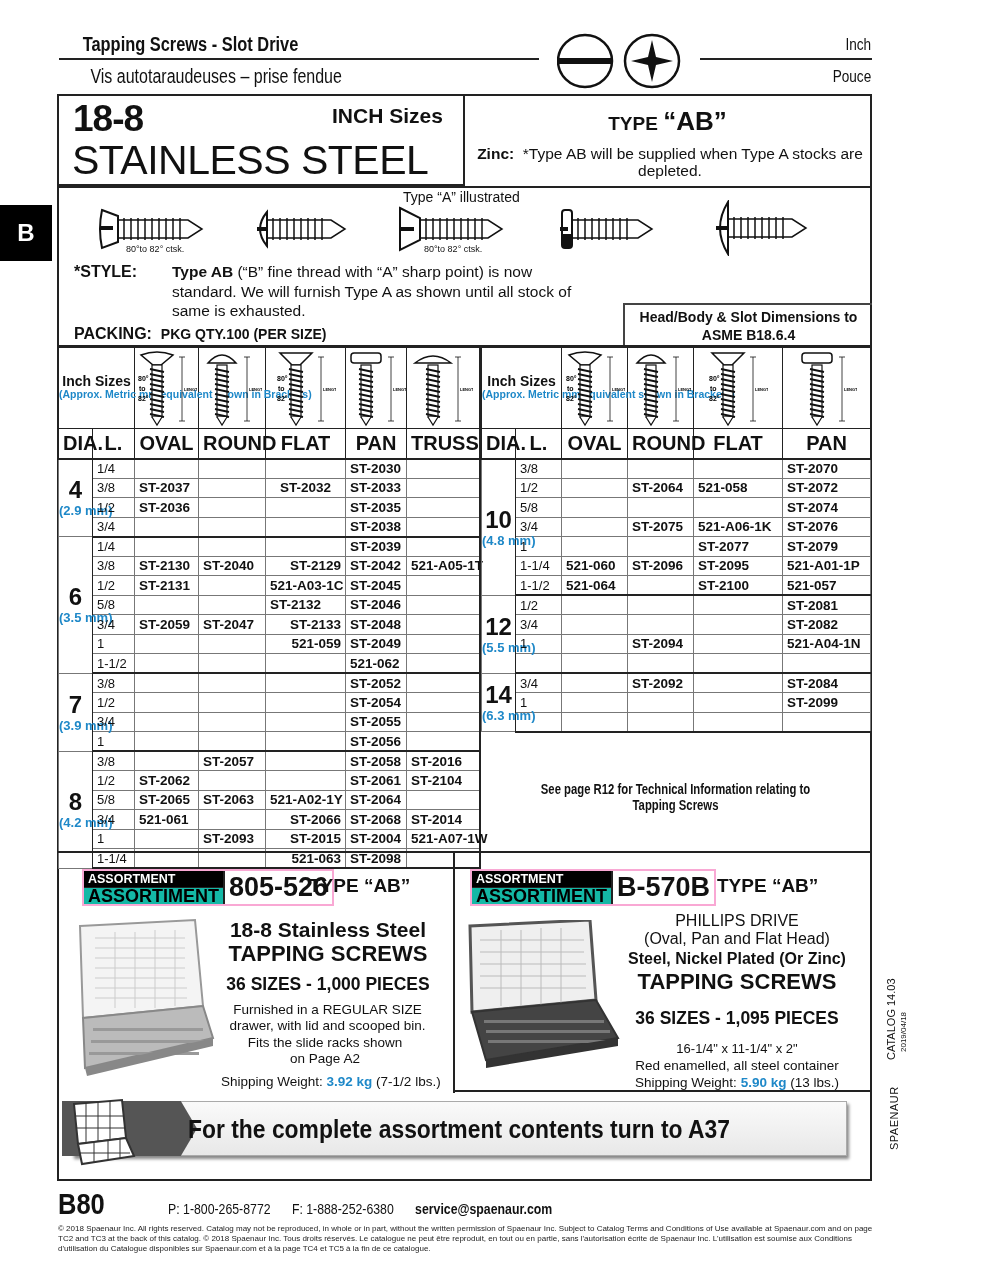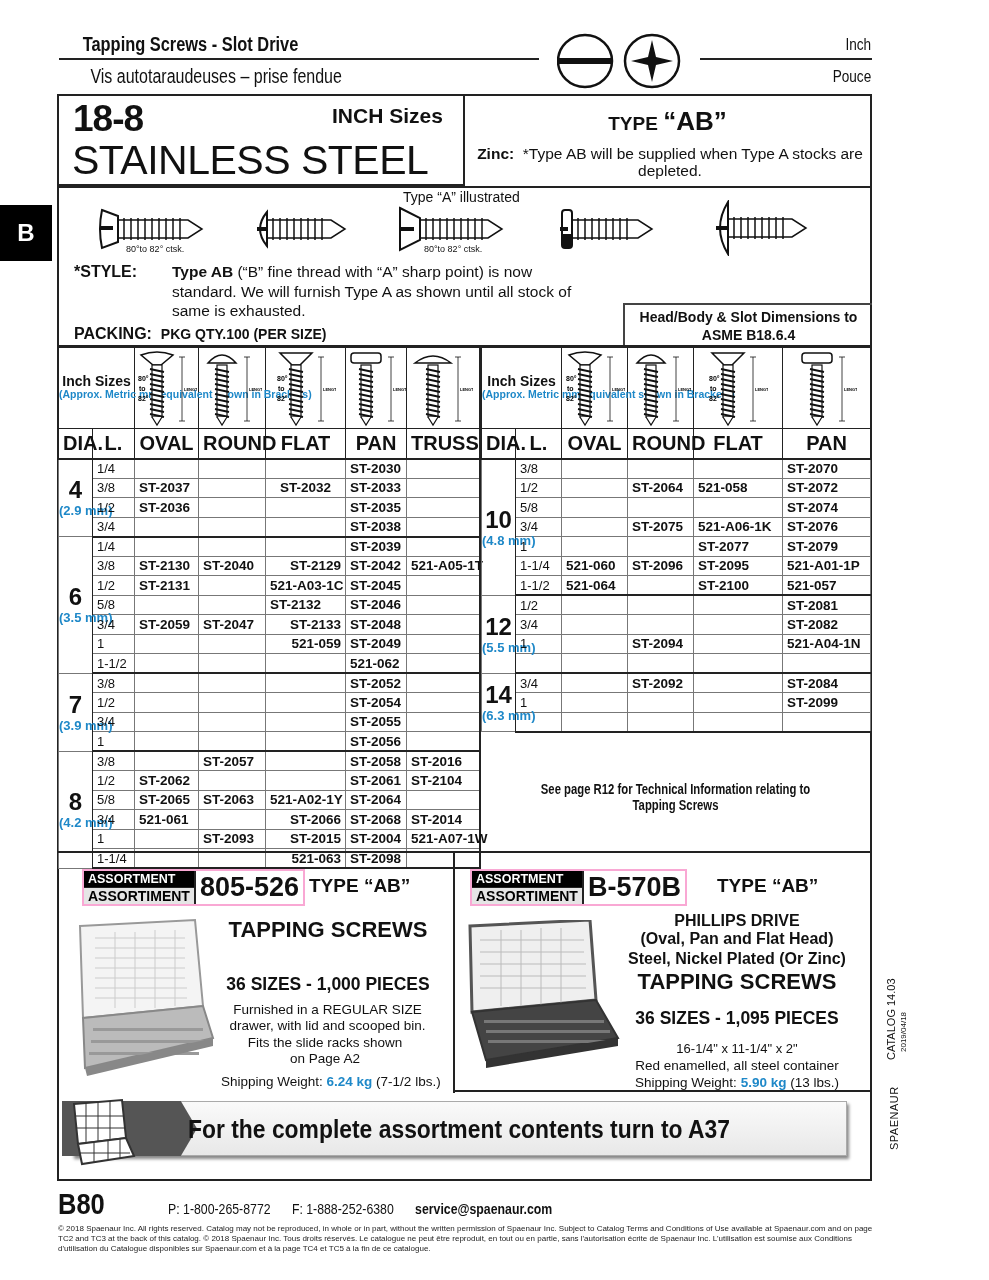--- a/index.html
+++ b/index.html
@@ -47,21 +47,21 @@
 #tbl-left{left:58px;top:346px;width:421px;border-right:2px solid #222}
 #tbl-right{left:481px;top:346px;width:389px}
 #see-page{left:481px;top:742px;width:389px;height:110px;display:flex;align-items:center;justify-content:center;text-align:center;font-size:14.5px;line-height:16px;font-weight:bold}
 #see-page span{transform:scaleX(.78);display:inline-block}
 
 #asm-top{left:57px;top:851px;width:815px;height:2px;background:#222}
 #asm-div{left:453px;top:853px;width:2px;height:240px;background:#222}
 .badge{position:absolute;display:flex;border:2px solid #f9a8d4}
 .badge .lbls{display:flex;flex-direction:column;border-right:2px solid #222}
 .badge .l1{background:#000;color:#fff;font-size:12.5px;font-weight:bold;padding:1px 4px;line-height:14px}
-.badge .l2{background:#e5e5e5;color:#000;font-size:14px;font-weight:bold;padding:1px 4px;line-height:14px;border-top:1px solid #222}
+.badge .l2{background:#14b8a6;color:#000;font-size:18px;font-weight:bold;padding:1px 4px;line-height:14px;border-top:1px solid #222}
 .badge .num{font-size:27px;font-weight:bold;padding:0 4px;line-height:32px}
 .asm-type{font-size:19px;font-weight:bold}
 .ctr{text-align:center}
 .blue{color:#1e88c8;font-weight:bold}
 
 #banner{left:72px;top:1101px;width:775px;height:55px;background:linear-gradient(#fafafa,#e8e8e8);border:1px solid #aaa;box-shadow:2px 3px 3px #888}
 #banner-dark{left:62px;top:1101px;width:135px;height:55px;background:#555;clip-path:polygon(0 0,88% 0,100% 50%,88% 100%,0 100%)}
 #banner-txt{left:188px;top:1114px;font-size:26px;font-weight:bold;transform:scaleX(.88);transform-origin:left center;white-space:nowrap}
 
 #side-catalog{left:885px;top:1060px;transform:rotate(-90deg);transform-origin:left top;font-size:11px;white-space:nowrap}
@@ -708,26 +708,27 @@
     </g>
   <path d="M8 100 L128 88 L138 120 L10 150 Z" fill="#bbb" stroke="#888" stroke-width="2"></path>
   <g fill="#999">
       <rect x="18" y="110" width="110" height="3"></rect>
       <rect x="16" y="122" width="116" height="3"></rect>
       <rect x="14" y="134" width="110" height="3"></rect>
     </g>
   <path d="M10 150 L138 120 L138 128 L12 158 Z" fill="#888"></path>
 </svg>
 <div class="abs ctr" style="left:213px;top:918px;width:230px;font-size:21px;font-weight:bold;line-height:24px">
+  <div>18-8 Stainless Steel</div>
   <div style="font-size:22px">TAPPING SCREWS</div>
 </div>
 <div class="abs ctr" style="left:213px;top:974px;width:230px;font-size:17.5px;font-weight:bold">36 SIZES - 1,000 PIECES</div>
 <div class="abs ctr" style="left:225px;top:1002px;width:205px;font-size:13.5px;line-height:16px">Furnished in a REGULAR SIZE drawer, with lid and scooped bin.</div>
 <div class="abs ctr" style="left:240px;top:1035px;width:170px;font-size:13.5px;line-height:16px">Fits the slide racks shown on Page A2</div>
-<div class="abs" style="left:221px;top:1074px;font-size:13.5px;white-space:nowrap"><span>Shipping Weight: </span><span class="blue">6.24 kg</span><span> (7-1/2 lbs.)</span></div>
+<div class="abs" style="left:221px;top:1074px;font-size:13.5px;white-space:nowrap"><span>Shipping Weight: </span><span class="blue">3.92 kg</span><span> (7-1/2 lbs.)</span></div>
 <div class="abs" style="left:453px;top:1090px;width:419px;height:2px;background:#222"></div>
 
 <div class="badge" style="left:470px;top:869px">
   <div class="lbls">
       <div class="l1">ASSORTMENT</div>
       <div class="l2">ASSORTIMENT</div>
     </div>
   <div class="num">B-570B</div>
 </div>
 <div class="abs asm-type" style="left:717px;top:875px">TYPE “AB”</div>
@@ -738,21 +739,21 @@
       <path d="M35 10V86M55 10V86M75 8V86M95 8V86"></path>
     </g>
   <path d="M6 92 L130 80 L152 118 L20 140 Z" fill="#444" stroke="#333" stroke-width="2"></path>
   <g fill="#777">
       <rect x="18" y="100" width="120" height="3"></rect>
       <rect x="20" y="110" width="124" height="3"></rect>
       <rect x="22" y="120" width="122" height="3"></rect>
     </g>
   <path d="M20 140 L152 118 L152 126 L20 148 Z" fill="#333"></path>
 </svg>
-<div class="abs ctr" style="left:622px;top:912px;width:230px;font-size:16px;font-weight:bold;line-height:18px">
+<div class="abs ctr" style="left:622px;top:912px;width:230px;font-size:16px;font-weight:normal;line-height:18px">
   <div>PHILLIPS DRIVE</div>
   <div>(Oval, Pan and Flat Head)</div>
 </div>
 <div class="abs ctr" style="left:612px;top:950px;width:250px;font-size:16px;font-weight:bold">Steel, Nickel Plated (Or Zinc)</div>
 <div class="abs ctr" style="left:612px;top:969px;width:250px;font-size:22px;font-weight:bold">TAPPING SCREWS</div>
 <div class="abs ctr" style="left:612px;top:1008px;width:250px;font-size:17.5px;font-weight:bold">36 SIZES - 1,095 PIECES</div>
 <div class="abs ctr" style="left:612px;top:1041px;width:250px;font-size:13px">16-1/4" x 11-1/4" x 2"</div>
 <div class="abs ctr" style="left:612px;top:1058px;width:250px;font-size:13.5px">Red enamelled, all steel container</div>
 <div class="abs ctr" style="left:612px;top:1075px;width:250px;font-size:13.5px;white-space:nowrap"><span>Shipping Weight: </span><span class="blue">5.90 kg</span><span> (13 lbs.)</span></div>
 

